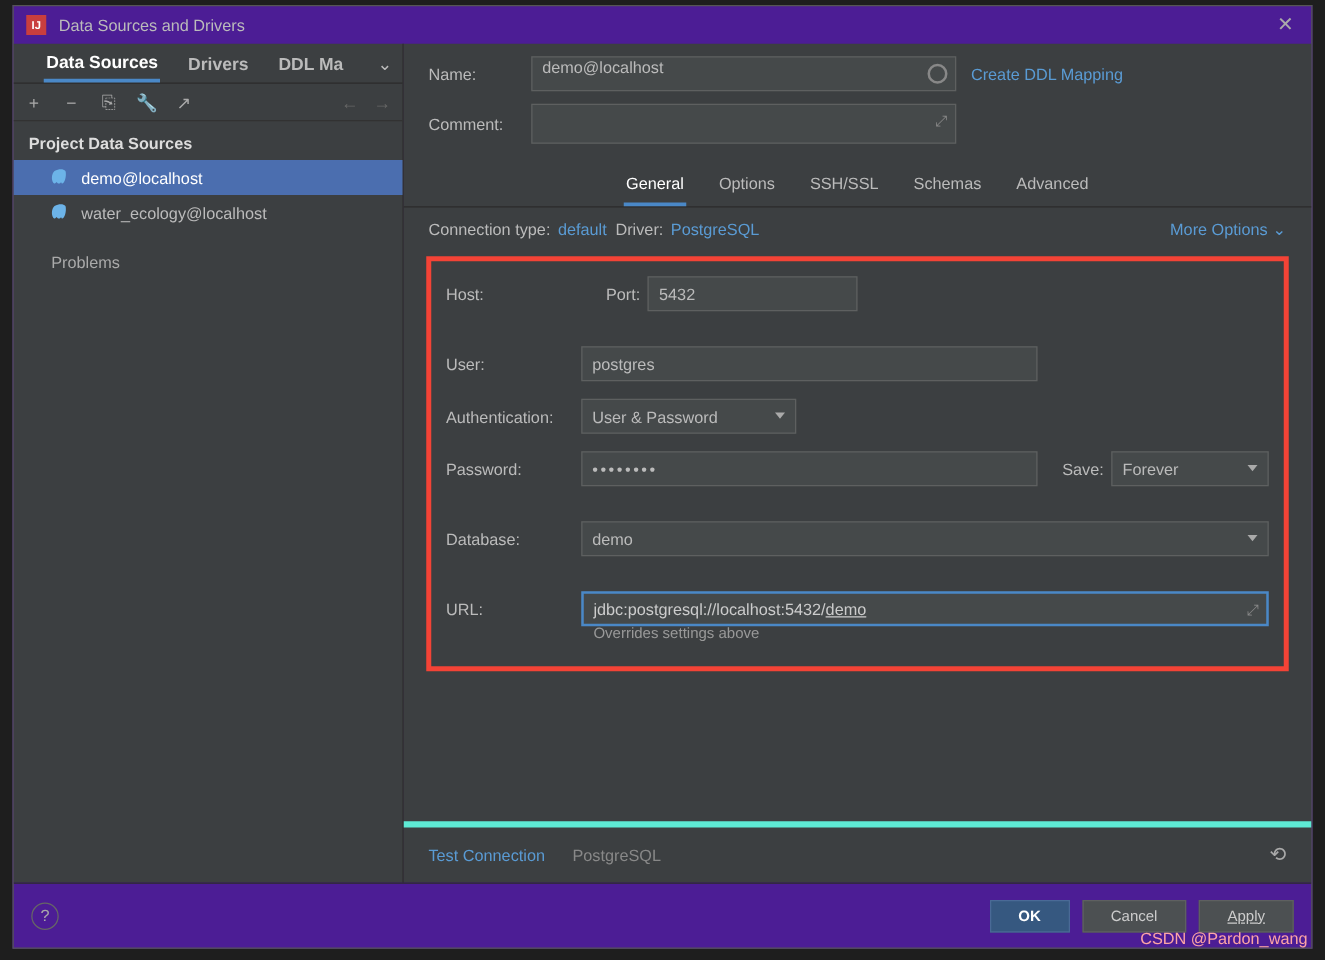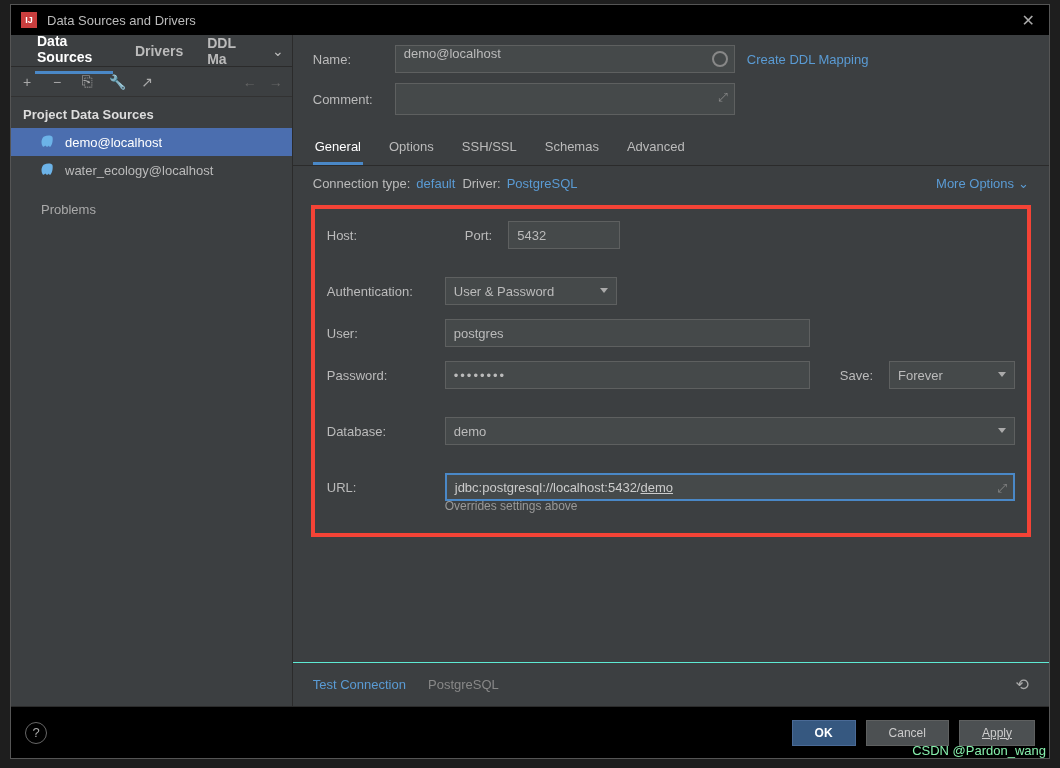--- a/index.html
+++ b/index.html
@@ -1,18 +1,18 @@
 <!DOCTYPE html>
 <html><head>
   <meta charset="utf-8">
   <style>
     * { box-sizing: border-box; margin: 0; padding: 0; font-family: "Segoe UI", Arial, sans-serif; }
     body { background: #1e1e1e; width: 1060px; height: 768px; overflow: hidden; position: relative; }
     
-    .dialog { background: #000000; width: 1040px; height: 755px; margin: 4px auto; border: 1px solid #555; display: flex; flex-direction: column; }
+    .dialog { background: #4c1d95; width: 1040px; height: 755px; margin: 4px auto; border: 1px solid #555; display: flex; flex-direction: column; }
     
     .titlebar { height: 30px; display: flex; align-items: center; padding: 0 10px; color: #bbb; font-size: 13px; }
     .titlebar .icon-box { width: 16px; height: 16px; background: #c93e3e; margin-right: 10px; display: inline-flex; align-items: center; justify-content: center; color: #fff; font-size: 9px; font-weight: bold; }
     .titlebar .spacer { flex: 1; }
     .titlebar .close { cursor: pointer; font-size: 16px; color: #aaa; padding: 0 4px; }
     
     .body { flex: 1; display: flex; min-height: 0; }
     
     .left { width: 315px; border-right: 1px solid #2b2b2b; display: flex; flex-direction: column; background: #3c3f41; }
     
@@ -38,64 +38,64 @@
     .right { flex: 1; display: flex; flex-direction: column; background: #3c3f41; }
     
     .name-row, .comment-row { display: flex; align-items: center; padding: 10px 20px 0 20px; gap: 12px; }
     .name-row label, .comment-row label { width: 70px; color: #bbb; font-size: 13px; }
     .name-input { background: #45494a; border: 1px solid #5e6060; height: 28px; flex: 0 0 340px; color: #bbb; padding: 0 8px; font-size: 13px; position: relative; }
     .name-input .ring { position: absolute; right: 6px; top: 5px; width: 16px; height: 16px; border: 2px solid #888; border-radius: 50%; }
     .comment-input { background: #45494a; border: 1px solid #5e6060; height: 32px; flex: 0 0 340px; position: relative; }
     .comment-input .expand { position: absolute; right: 6px; top: 6px; color: #888; font-size: 12px; cursor: pointer; }
     .ddl-link { color: #5a9bd4; font-size: 13px; cursor: pointer; }
     
-    .right-tabs { display: flex; margin-top: 16px; padding: 0 20px; gap: 24px; border-bottom: 1px solid #2b2b2b; }
+    .right-tabs { display: flex; margin-top: 16px; padding: 0 20px; gap: 24px; border-bottom: 1px solid #2b2b2b; justify-content: center; }
     .right-tabs .rtab { padding: 8px 2px; color: #bbb; font-size: 13px; cursor: pointer; }
     .right-tabs .rtab.active { color: #fff; border-bottom: 3px solid #4a88c7; }
     
     .conn-info { display: flex; align-items: center; padding: 10px 20px; font-size: 13px; color: #bbb; gap: 6px; }
     .conn-info .link { color: #5a9bd4; cursor: pointer; }
     .conn-info .spacer { flex: 1; }
     .more-opts { color: #5a9bd4; cursor: pointer; display: flex; align-items: center; gap: 4px; }
     
     .form-area { margin: 4px 18px 10px; padding: 12px 12px 20px; border: 4px solid #f44336; position: relative; }
-    .form-row { display: flex; align-items: center; margin-bottom: 14px; gap: 10px; }
+    .form-row { display: flex; align-items: center; margin-bottom: 14px; }
     .form-row label { width: 108px; color: #bbb; font-size: 13px; }
     .input, .select { background: #45494a; border: 1px solid #5e6060; height: 28px; color: #bbb; padding: 0 8px; font-size: 13px; display: flex; align-items: center; position: relative; }
     .input.host { flex: 1; max-width: 365px; }
     .port-label { color: #bbb; font-size: 13px; margin-left: 20px; margin-right: 6px; }
-    .input.port { width: 112px; }
+    .input.port { width: 168px; }
     .select.auth { width: 172px; }
     .select .arrow { position: absolute; right: 8px; top: 10px; width: 0; height: 0; border-left: 4px solid transparent; border-right: 4px solid transparent; border-top: 5px solid #aaa; }
     .input.user { width: 365px; }
     .input.pwd { width: 365px; letter-spacing: 2px; }
     .save-label { color: #bbb; font-size: 13px; margin-left: 20px; margin-right: 6px; }
     .select.save { width: 126px; }
     .input.db { flex: 1; }
     .input.db .arrow { position: absolute; right: 8px; top: 10px; width: 0; height: 0; border-left: 4px solid transparent; border-right: 4px solid transparent; border-top: 5px solid #aaa; }
     .input.url { flex: 1; border: 2px solid #4a88c7; color: #ccc; outline: none; }
     .url-underline { text-decoration: underline; }
     .url-expand { position: absolute; right: 6px; top: 6px; color: #888; font-size: 12px; cursor: pointer; }
     .url-hint { color: #999; font-size: 12px; margin-left: 118px; margin-top: -8px; }
     
     .form-separator { height: 14px; }
     
-    .test-bar { border-top: 1px solid #5eead4; padding: 12px 20px; display: flex; align-items: center; gap: 22px; font-size: 13px; }
+    .test-bar { border-top: 5px solid #5eead4; padding: 12px 20px; display: flex; align-items: center; gap: 22px; font-size: 13px; }
     .test-link { color: #5a9bd4; cursor: pointer; }
     .driver-name { color: #888; }
     .revert { margin-left: auto; color: #aaa; cursor: pointer; font-size: 16px; }
     
     .footer { border-top: 1px solid #2b2b2b; height: 52px; display: flex; align-items: center; padding: 0 14px; gap: 10px; }
     .help { width: 22px; height: 22px; border: 1px solid #666; border-radius: 50%; color: #aaa; display: flex; align-items: center; justify-content: center; font-size: 13px; cursor: pointer; }
     .footer .spacer { flex: 1; }
     .btn { height: 26px; padding: 0 22px; background: #4c5052; border: 1px solid #5e6060; color: #ccc; font-size: 12px; cursor: pointer; display: flex; align-items: center; }
     .btn.primary { background: #365880; border-color: #4a6a96; color: #fff; font-weight: 600; }
     .btn.apply { text-decoration: underline; }
     
-    .watermark { position: absolute; right: 14px; bottom: 10px; color: #86efac; font-size: 13px; pointer-events: none; margin-top: 32px; }
+    .watermark { position: absolute; right: 14px; bottom: 10px; color: #fca5a5; font-size: 13px; pointer-events: none; margin-top: 32px; }
   </style>
 </head>
 <body>
 
 <div class="dialog">
   <div class="titlebar">
     <span class="icon-box">IJ</span>
     <span>Data Sources and Drivers</span>
     <span class="spacer"></span>
     <span class="close">✕</span>
@@ -177,30 +177,30 @@
       <div class="form-area">
         <div class="form-row">
           <label>Host:</label>
           <span class="port-label">Port:</span>
           <div class="input port">
               <span>5432</span>
             </div>
         </div>
         <div class="form-separator"></div>
         <div class="form-row">
+          <label>User:</label>
+          <div class="input user">
+              <span>postgres</span>
+            </div>
+        </div>
+        <div class="form-row">
           <label>Authentication:</label>
           <div class="select auth">
               <span>User &amp; Password</span>
               <span class="arrow"></span>
-            </div>
-        </div>
-        <div class="form-row">
-          <label>User:</label>
-          <div class="input user">
-              <span>postgres</span>
             </div>
         </div>
         <div class="form-row">
           <label>Password:</label>
           <div class="input pwd">
               <span>••••••••</span>
             </div>
           <span class="save-label">Save:</span>
           <div class="select save">
               <span>Forever</span>

